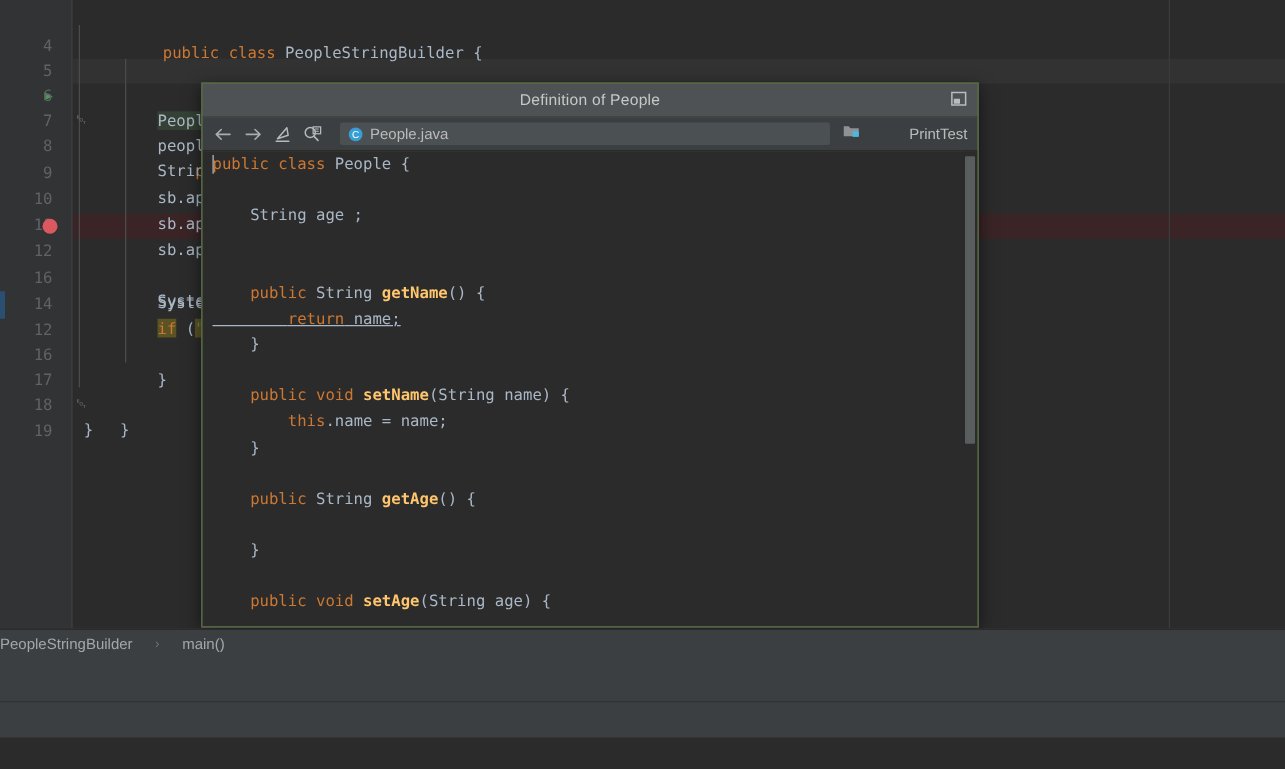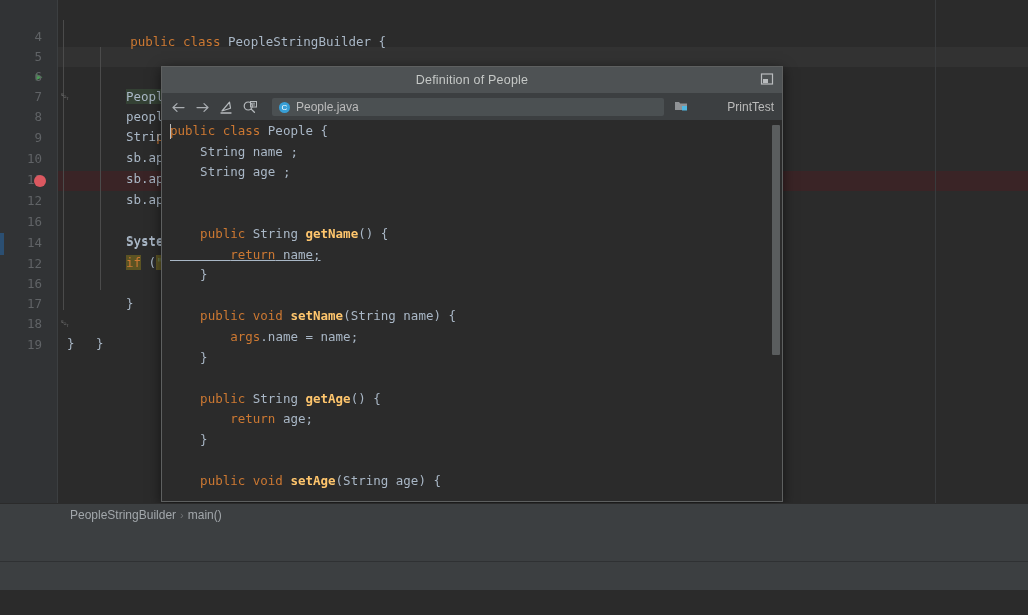--- a/index.html
+++ b/index.html
@@ -73,21 +73,21 @@
   .searchhit{background:#5b5323;color:#cc7832;}
   .searchhit2{background:#5b5323;}
 
   
   #breadcrumb-bar{
     position:absolute;left:0;top:503px;width:1028px;height:22px;
     background:#3c3f41;border-top:1px solid #2b2b2b;
     display:flex;align-items:center;
   }
   #breadcrumb{
-    margin-left:70px;font-size:12px;color:#a2a7ab;display:flex;align-items:center;gap:4px;
+    font-size:12px;color:#a2a7ab;display:flex;align-items:center;gap:18px;
   }
   .bc-sep{color:#707476;font-size:11px;}
 
   
   #bottom-panel-1{
     position:absolute;left:0;top:525px;width:1028px;height:40px;background:#3c3f41;
   }
   #bottom-sep{
     position:absolute;left:0;top:561px;width:1028px;height:1px;background:#2f3133;
   }
@@ -326,33 +326,31 @@
         </span>
         <span id="popup-module-name">PrintTest</span>
       </span>
     </div>
 
     <div id="popup-code">
       <div id="popup-left-strip"></div>
       <div id="popup-caret"></div>
 
       <div class="pline" style="top:0px;"><span class="kw">public </span><span class="kw">class </span><span class="punct">People {</span></div>
-      <div class="pline" style="top:20.6px;"><span class="punct">    String name ;</span></div>
       <div class="pline" style="top:41.2px;"><span class="punct">    String age ;</span></div>
       <div class="pline" style="top:82.4px;"></div>
       <div class="pline" style="top:103px;"><span class="punct">    </span><span class="kw">public </span><span class="punct">String </span><span class="fnname">getName</span><span class="punct">() {</span></div>
       <div class="pline" style="top:123.6px;text-decoration:underline;"><span class="punct">        </span><span class="kw">return</span><span class="punct"> name;</span></div>
       <div class="pline" style="top:144.2px;"><span class="punct">    }</span></div>
       <div class="pline" style="top:164.8px;"></div>
       <div class="pline" style="top:185.4px;"><span class="punct">    </span><span class="kw">public </span><span class="kw">void </span><span class="fnname">setName</span><span class="punct">(String name) {</span></div>
-      <div class="pline" style="top:206px;"><span class="punct">        </span><span class="kw">args</span><span class="punct">.name = name;</span></div>
+      <div class="pline" style="top:206px;"><span class="punct">        </span><span class="kw">this</span><span class="punct">.name = name;</span></div>
       <div class="pline" style="top:226.6px;"><span class="punct">    }</span></div>
       <div class="pline" style="top:247.2px;"></div>
       <div class="pline" style="top:267.8px;"><span class="punct">    </span><span class="kw">public </span><span class="punct">String </span><span class="fnname">getAge</span><span class="punct">() {</span></div>
-      <div class="pline" style="top:288.4px;"><span class="punct">        </span><span class="kw">return</span><span class="punct"> age;</span></div>
       <div class="pline" style="top:309px;"><span class="punct">    }</span></div>
       <div class="pline" style="top:329.6px;"></div>
       <div class="pline" style="top:350.2px;"><span class="punct">    </span><span class="kw">public </span><span class="kw">void </span><span class="fnname">setAge</span><span class="punct">(String age) {</span></div>
       <div class="pline" style="top:370.8px;"><span class="punct">        ...</span></div>
 
       <div id="popup-scroll-track">
         <div id="popup-scroll-thumb"></div>
       </div>
     </div>
   </div>

